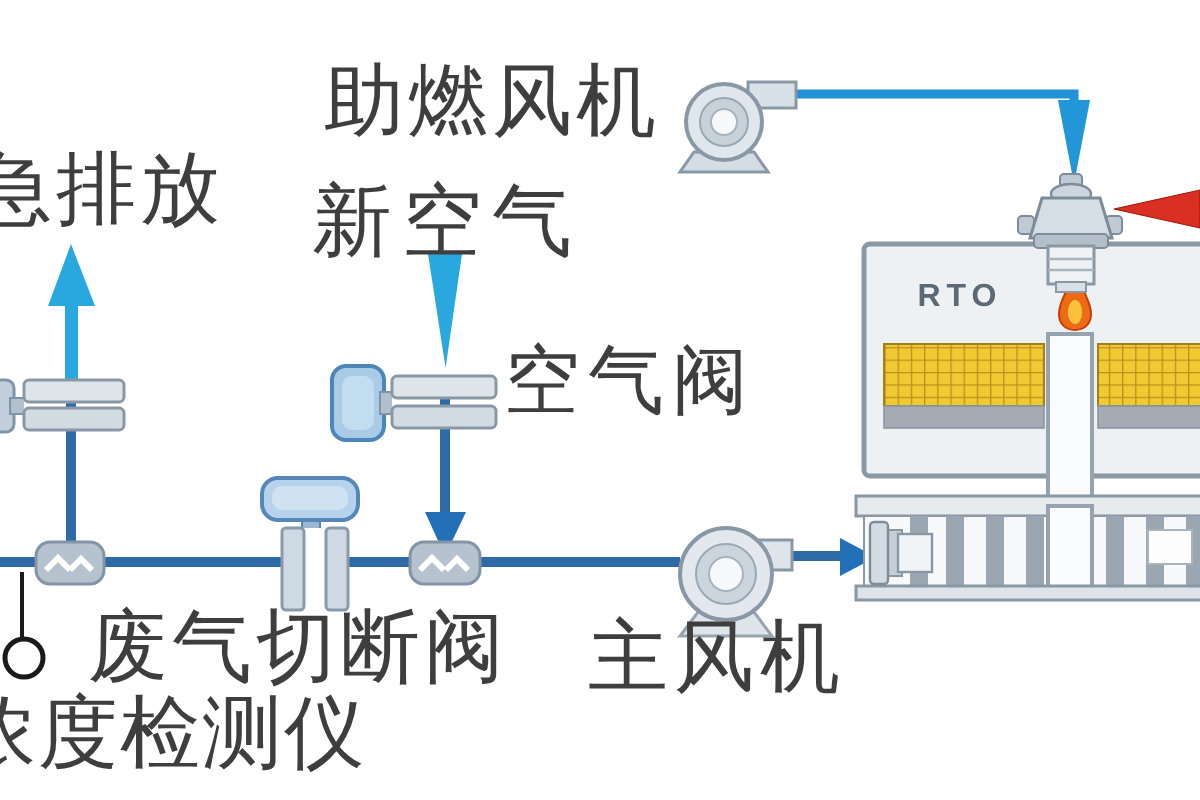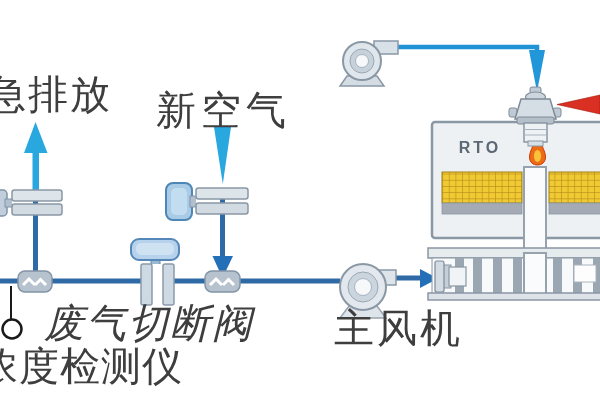--- a/index.html
+++ b/index.html
@@ -11,22 +11,22 @@
   .lbl{
     position:absolute;color:#3e3e3e;font-size:40px;line-height:1.05;
     white-space:nowrap;font-weight:500;
     font-family:"Liberation Serif","DejaVu Serif",serif;
   }
   .lbl-emergency{left:-14px;top:74px;letter-spacing:2px;}
   .lbl-combustion-fan{left:162px;top:30px;letter-spacing:2px;}
   .lbl-fresh-air{left:156px;top:90px;letter-spacing:5px;}
   .lbl-burner{left:380px;top:74px;letter-spacing:4px;}
   .lbl-air-valve{left:252px;top:172px;font-size:38px;letter-spacing:4px;}
-  .lbl-cutoff{left:44px;top:303px;letter-spacing:2px;font-style:italic;}
-  .lbl-main-fan{left:294px;top:308px;letter-spacing:3px;margin-left:40px;}
+  .lbl-cutoff{left:44px;top:303px;letter-spacing:2px;}
+  .lbl-main-fan{left:294px;top:308px;letter-spacing:3px;}
   .lbl-detector{left:-22px;top:346px;letter-spacing:1px;}
   .rto-text{
     font-family:"Liberation Sans","DejaVu Sans",sans-serif;
     font-weight:bold;letter-spacing:3px;
   }
 </style>
 </head>
 <body>
 
 <div id="stage">
@@ -171,18 +171,20 @@
 
     <polygon points="557,104.5 600,95 600,114" fill="#da2f23" stroke="#a01808" stroke-width="0.6"></polygon>
 
     <g>
       <path d="M11 286 V320" stroke="#1a1a1a" stroke-width="2"></path>
       <circle cx="12" cy="329" r="9.5" fill="#ffffff" stroke="#1a1a1a" stroke-width="2.5"></circle>
     </g>
   </svg>
 
   <div class="lbl lbl-emergency">急排放</div>
+  <div class="lbl lbl-combustion-fan">助燃风机</div>
   <div class="lbl lbl-fresh-air">新空气</div>
+  <div class="lbl lbl-air-valve">空气阀</div>
   <div class="lbl lbl-cutoff">废气切断阀</div>
   <div class="lbl lbl-main-fan">主风机</div>
   <div class="lbl lbl-detector">浓度检测仪</div>
 
 </div>
 
 </body></html>

